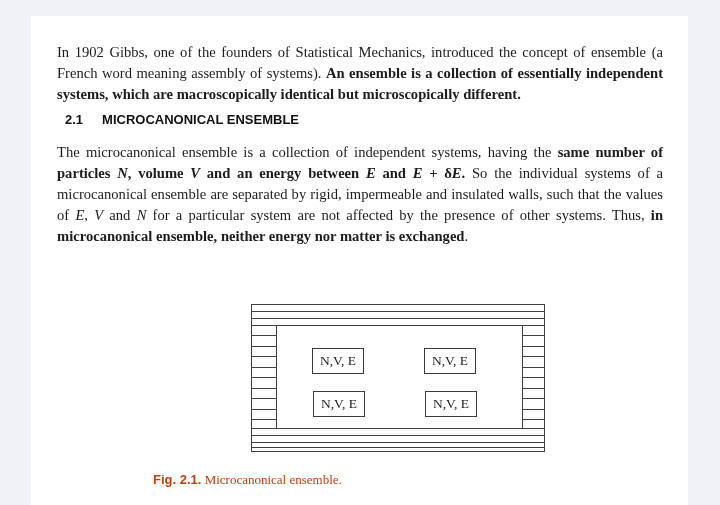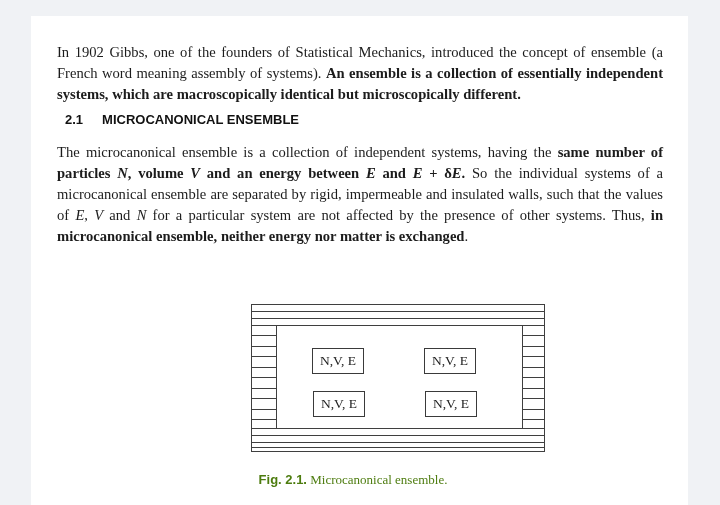--- a/index.html
+++ b/index.html
@@ -38,21 +38,21 @@
     border:1px solid #3a3a3a;background:#ffffff;
     display:flex;align-items:center;justify-content:center;
     font-size:13.5px;line-height:1;color:#222;
   }
   .nve-box.b1{left:61px;top:44px;}
   .nve-box.b2{left:173px;top:44px;}
   .nve-box.b3{left:62px;top:87px;}
   .nve-box.b4{left:174px;top:87px;}
   .fig-caption{
     position:absolute;left:122px;top:456px;width:400px;
-    text-align:center;font-size:13px;line-height:16px;color:#4d7c0f;
+    font-size:13px;line-height:16px;color:#c2410c;
   }
   .fig-caption .cap-label{
     font-family:"Liberation Sans",sans-serif;font-weight:bold;
   }
 </style>
 </head>
 <body>
 
 <div class="paper">
 

